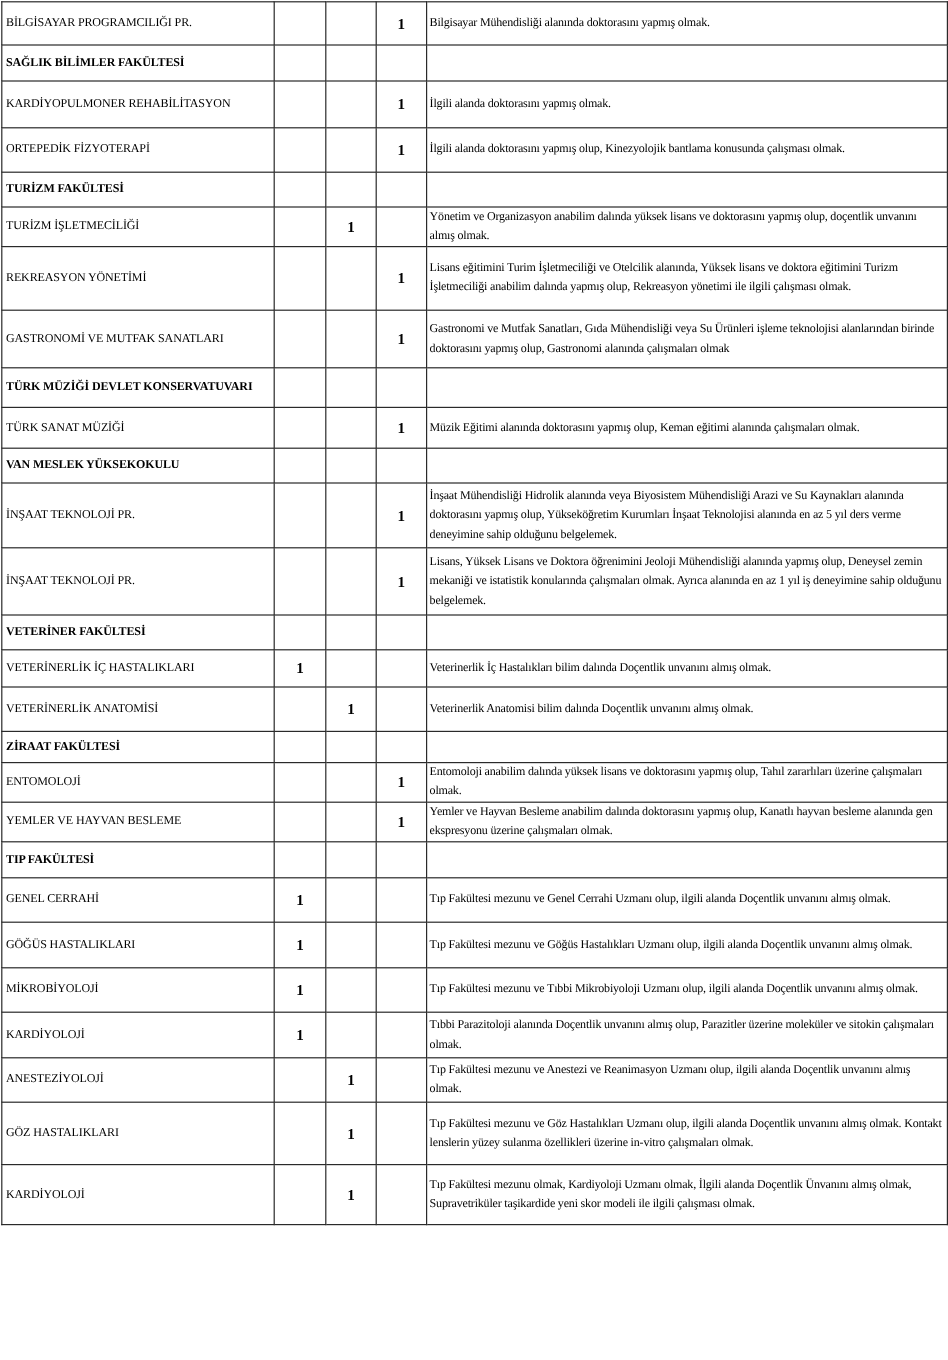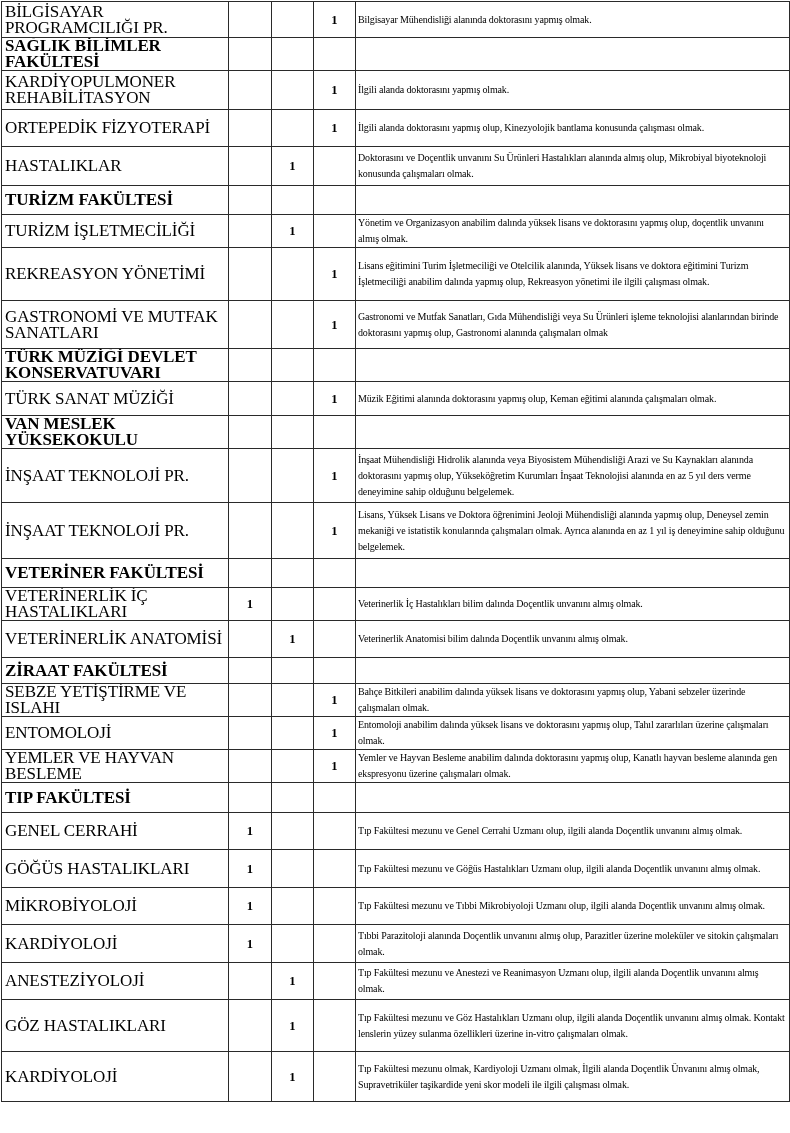--- a/index.html
+++ b/index.html
@@ -25,21 +25,21 @@
     }
     table.positions td {
       border: 1px solid #2a2a2a;
       padding: 0 2px 0 3px;
       vertical-align: middle;
       font-size: 12.2px;
       line-height: 16px;
       overflow: hidden;
     }
     table.positions td.dept {
-      font-size: 17px;
+      font-size: 10px;
       letter-spacing: -0.1px;
     }
     table.positions td.num {
       text-align: center;
       font-weight: bold;
       font-size: 12.6px;
       padding: 0;
     }
     table.positions td.req {
       font-size: 10px;
@@ -89,27 +89,20 @@
         <td class="num">1</td>
         <td class="req">İlgili alanda doktorasını yapmış olmak.</td>
       </tr>
       <tr class="position" style="height: 37px;">
         <td class="dept">ORTEPEDİK FİZYOTERAPİ</td>
         <td class="num"></td>
         <td class="num"></td>
         <td class="num">1</td>
         <td class="req">İlgili alanda doktorasını yapmış olup, Kinezyolojik bantlama konusunda çalışması olmak.</td>
       </tr>
-      <tr class="position" style="height: 39px;">
-        <td class="dept">HASTALIKLAR</td>
-        <td class="num"></td>
-        <td class="num">1</td>
-        <td class="num"></td>
-        <td class="req">Doktorasını ve Doçentlik unvanını Su Ürünleri Hastalıkları alanında almış olup, Mikrobiyal biyoteknoloji konusunda çalışmaları olmak.</td>
-      </tr>
       <tr class="faculty" style="height: 29px;">
         <td class="dept">TURİZM FAKÜLTESİ</td>
         <td class="num"></td>
         <td class="num"></td>
         <td class="num"></td>
         <td class="req"></td>
       </tr>
       <tr class="position" style="height: 28px;">
         <td class="dept">TURİZM İŞLETMECİLİĞİ</td>
         <td class="num"></td>
@@ -186,27 +179,20 @@
         <td class="num">1</td>
         <td class="num"></td>
         <td class="req">Veterinerlik Anatomisi bilim dalında  Doçentlik unvanını almış olmak.</td>
       </tr>
       <tr class="faculty" style="height: 26px;">
         <td class="dept">ZİRAAT FAKÜLTESİ</td>
         <td class="num"></td>
         <td class="num"></td>
         <td class="num"></td>
         <td class="req"></td>
-      </tr>
-      <tr class="position" style="height: 33px;">
-        <td class="dept">SEBZE YETİŞTİRME VE ISLAHI</td>
-        <td class="num"></td>
-        <td class="num"></td>
-        <td class="num">1</td>
-        <td class="req">Bahçe Bitkileri anabilim dalında yüksek lisans ve doktorasını yapmış olup, Yabani sebzeler üzerinde çalışmaları olmak.</td>
       </tr>
       <tr class="position" style="height: 33px;">
         <td class="dept">ENTOMOLOJİ</td>
         <td class="num"></td>
         <td class="num"></td>
         <td class="num">1</td>
         <td class="req">Entomoloji anabilim dalında yüksek lisans ve doktorasını yapmış olup, Tahıl zararlıları üzerine çalışmaları olmak.</td>
       </tr>
       <tr class="position" style="height: 33px;">
         <td class="dept">YEMLER VE HAYVAN BESLEME</td>

